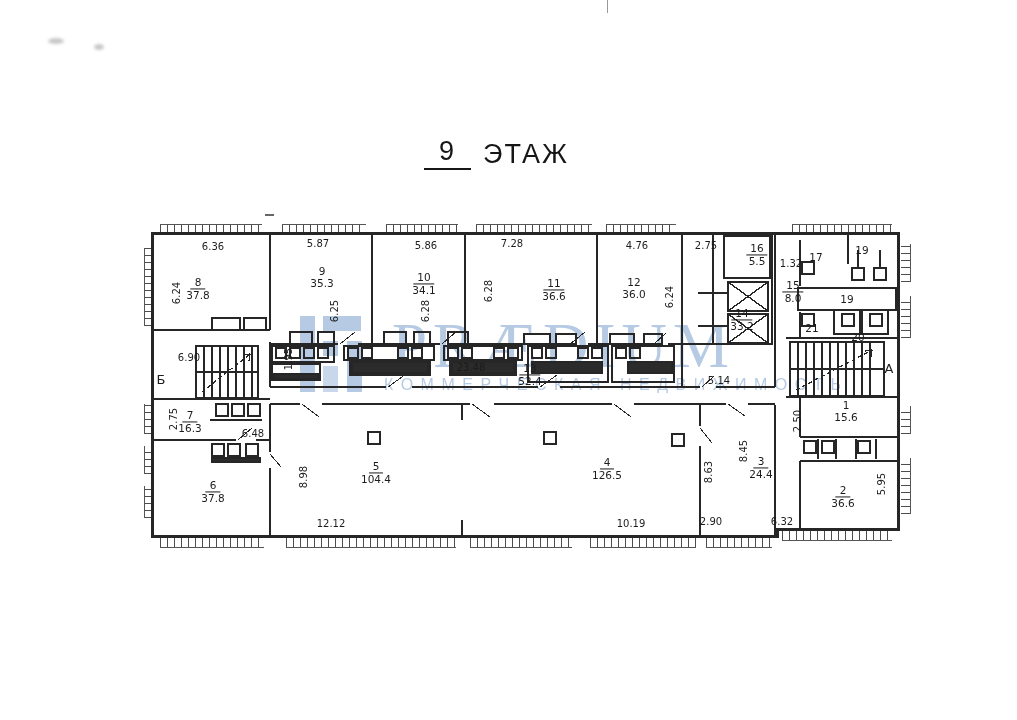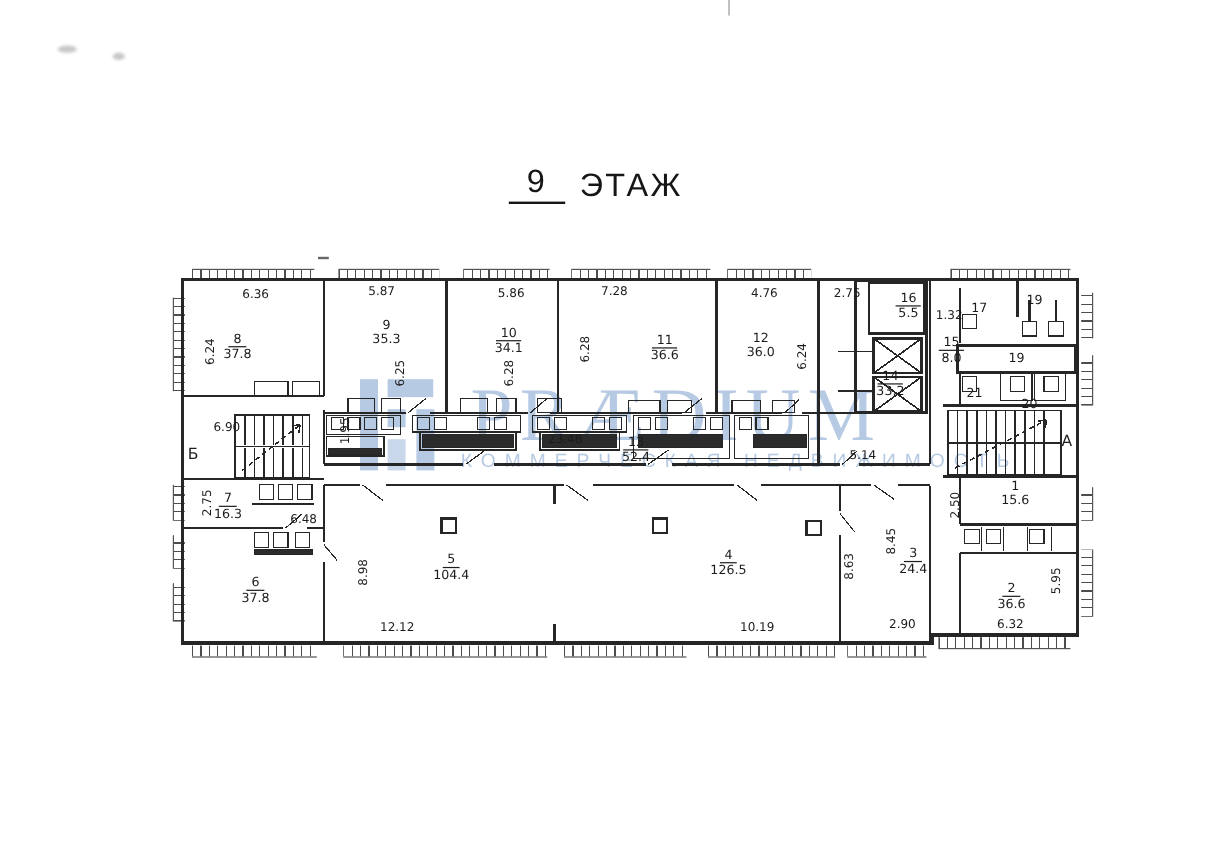--- a/index.html
+++ b/index.html
@@ -318,22 +318,22 @@
     <div class="dim" style="left:512px;top:243px">7.28</div>
     <div class="dim" style="left:637px;top:245px">4.76</div>
     <div class="dim" style="left:706px;top:245px">2.75</div>
     <div class="dim" style="left:791px;top:263px">1.32</div>
     <div class="dim" style="left:471px;top:367px">23.48</div>
     <div class="dim" style="left:719px;top:380px">5.14</div>
     <div class="dim" style="left:189px;top:357px">6.90</div>
     <div class="dim" style="left:253px;top:433px">6.48</div>
     <div class="dim" style="left:331px;top:523px">12.12</div>
     <div class="dim" style="left:631px;top:523px">10.19</div>
-    <div class="dim" style="left:752px;top:521px">2.90</div>
-    <div class="dim" style="left:842px;top:521px">6.32</div>
+    <div class="dim" style="left:711px;top:521px">2.90</div>
+    <div class="dim" style="left:782px;top:521px">6.32</div>
 
     <div class="dim v" style="left:176px;top:293px">6.24</div>
     <div class="dim v" style="left:334px;top:311px">6.25</div>
     <div class="dim v" style="left:488px;top:291px">6.28</div>
     <div class="dim v" style="left:425px;top:311px">6.28</div>
     <div class="dim v" style="left:669px;top:297px">6.24</div>
     <div class="dim v" style="left:288px;top:359px">1.95</div>
     <div class="dim v" style="left:173px;top:419px">2.75</div>
     <div class="dim v" style="left:303px;top:477px">8.98</div>
     <div class="dim v" style="left:708px;top:472px">8.63</div>

